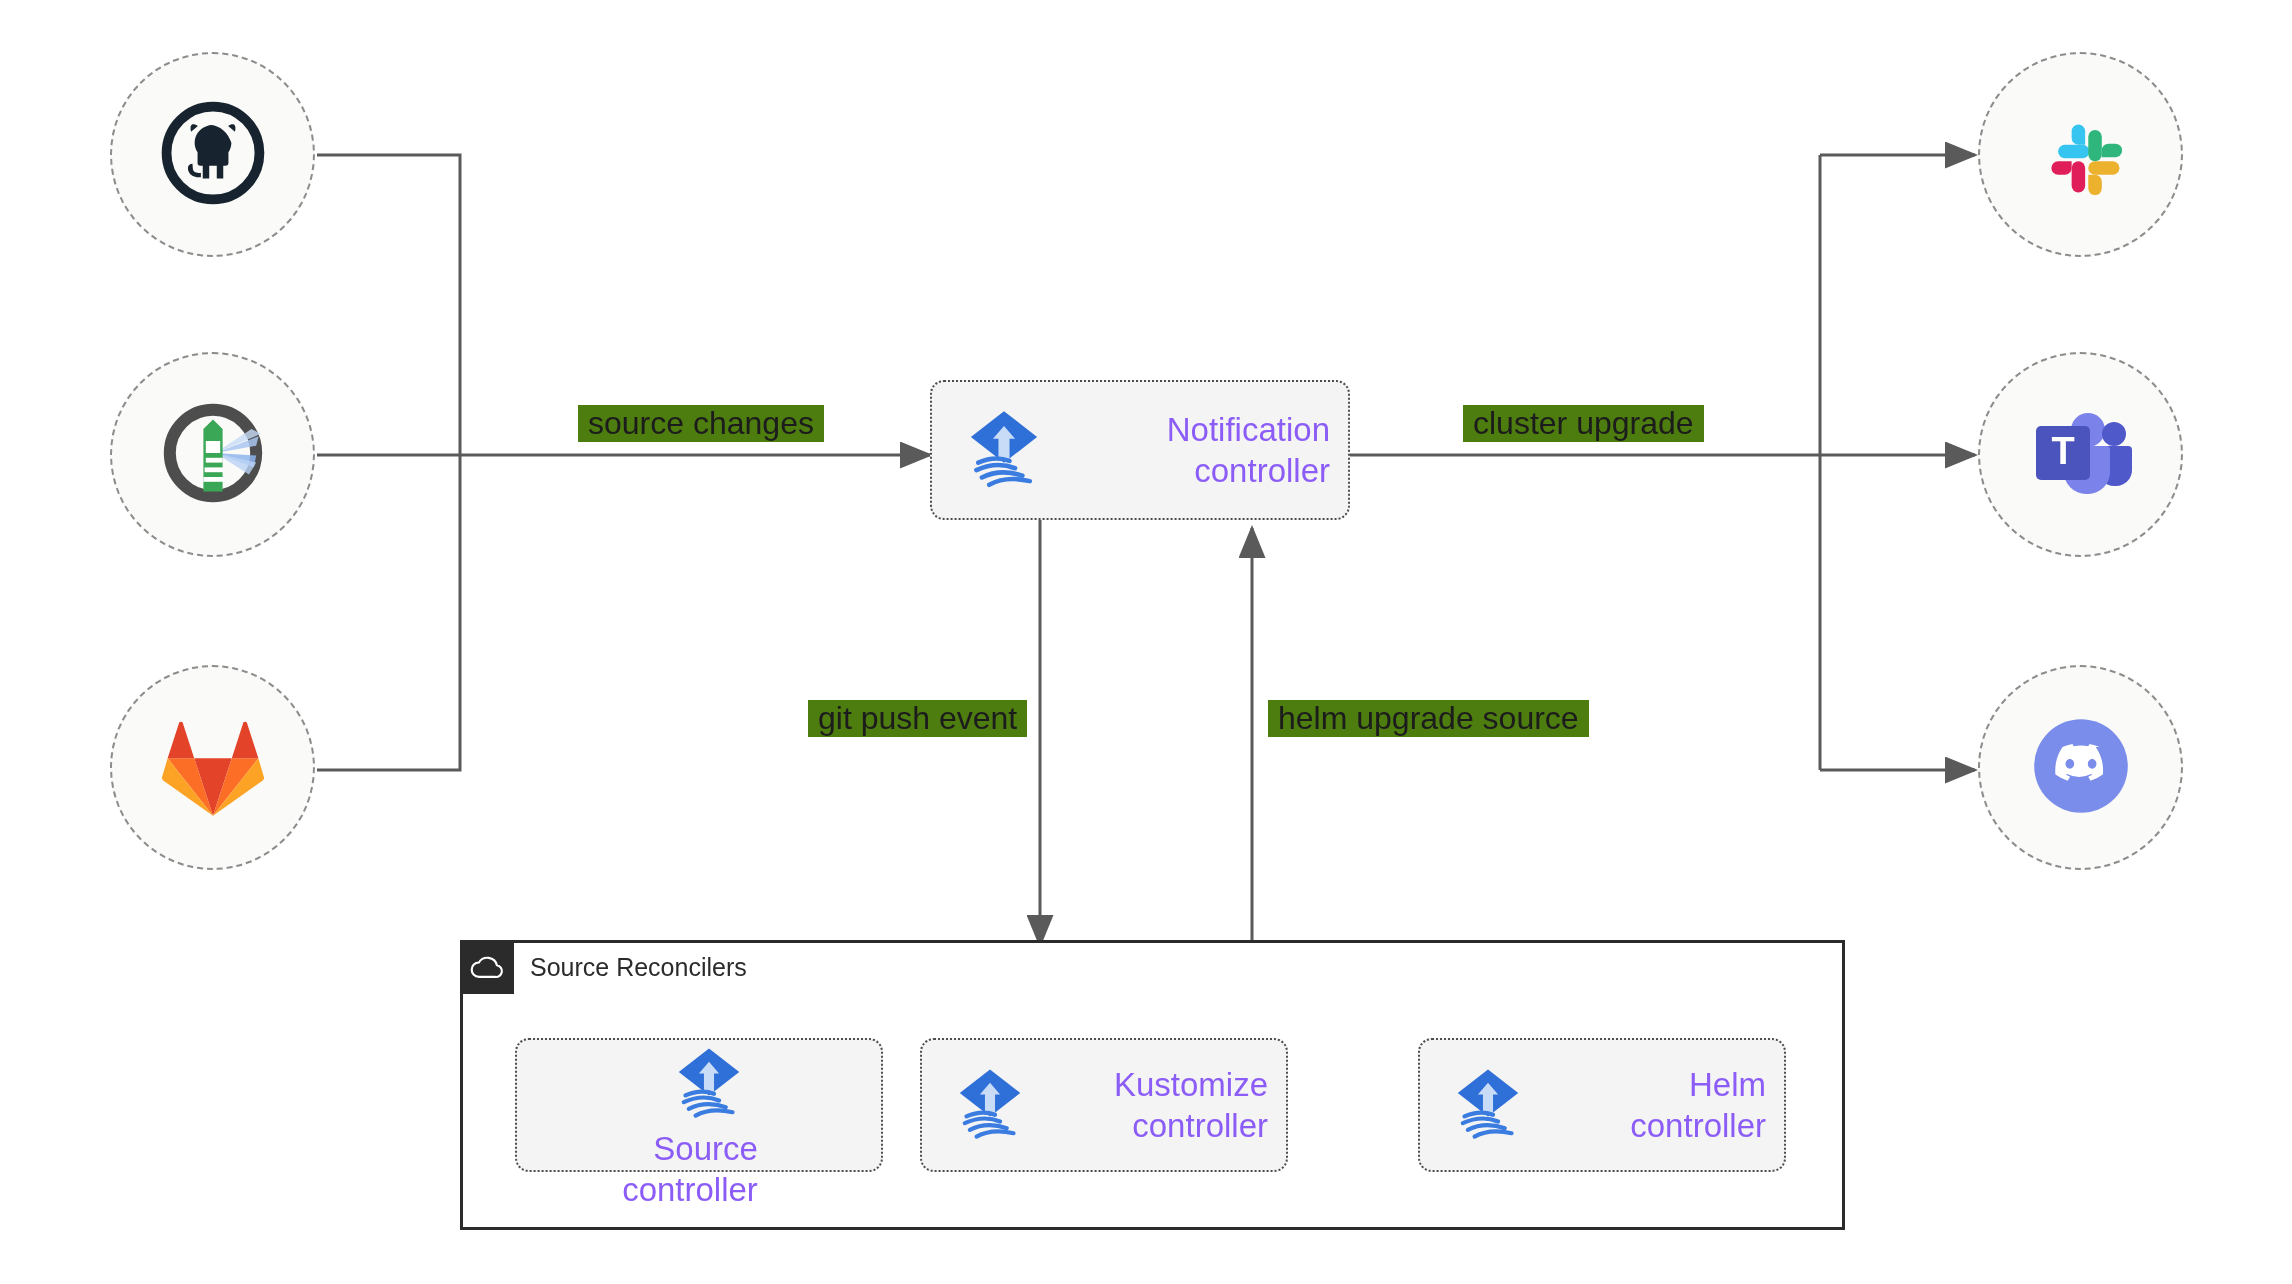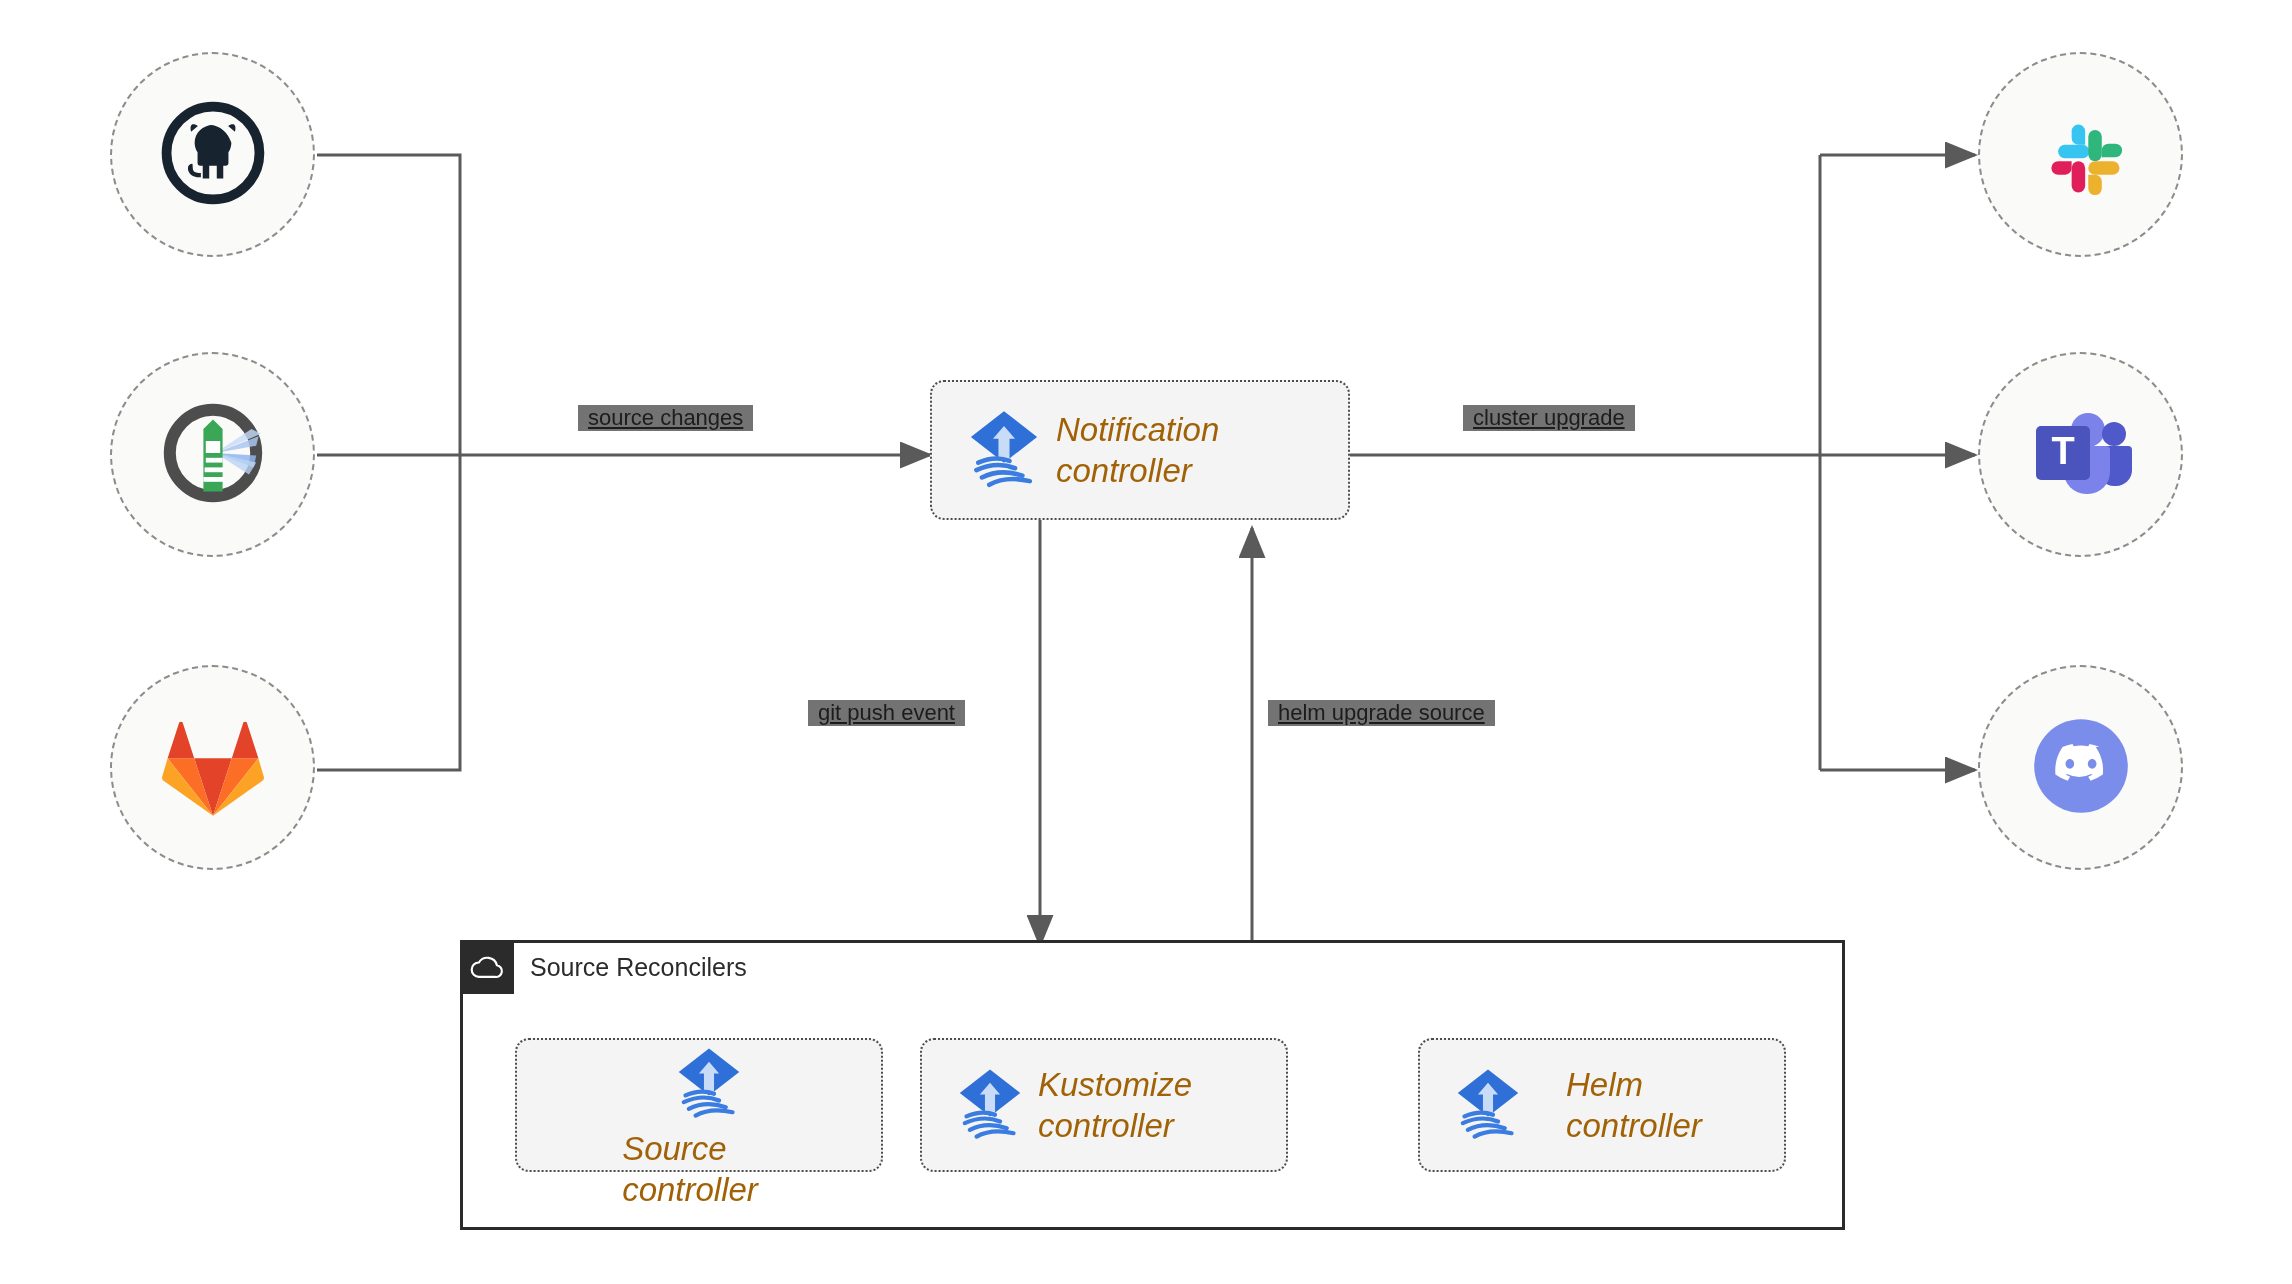--- a/index.html
+++ b/index.html
@@ -40,27 +40,26 @@
     align-items: center;
     box-sizing: border-box;
   }
   .ctrl-icon {
     flex: 0 0 auto;
     margin-left: 26px;
     margin-right: 6px;
   }
   .ctrl-label {
     flex: 1 1 auto;
-    text-align: left;
+    text-align: right;
     font-size: 33px;
     line-height: 41px;
-    color: #a16207;
+    color: #8b5cf6;
     padding-right: 18px;
     white-space: pre-line;
-    font-style: italic;
   }
   .group-box {
     position: absolute;
     background: #ffffff;
     border: 3px solid #2b2b2b;
     box-sizing: border-box;
   }
   .group-header {
     position: absolute;
     display: flex;
@@ -72,26 +71,25 @@
     display: flex; align-items: center; justify-content: center;
   }
   .group-title {
     font-size: 25px;
     color: #2b2b2b;
     margin-left: 16px;
     white-space: nowrap;
   }
   .edge-label {
     position: absolute;
-    font-size: 22px;
+    font-size: 32px;
     color: #1c1c1c;
-    background: #737373;
+    background: #4d7c0f;
     padding: 0 10px;
     white-space: nowrap;
-    text-decoration: underline;
   }
 </style>
 </head>
 <body>
 
 <div id="canvas">
 
   <svg class="wires" viewBox="0 0 2292 1284">
     <defs>
       <marker id="arrow" markerWidth="11" markerHeight="9" refX="10" refY="4.5" orient="auto" markerUnits="strokeWidth">

